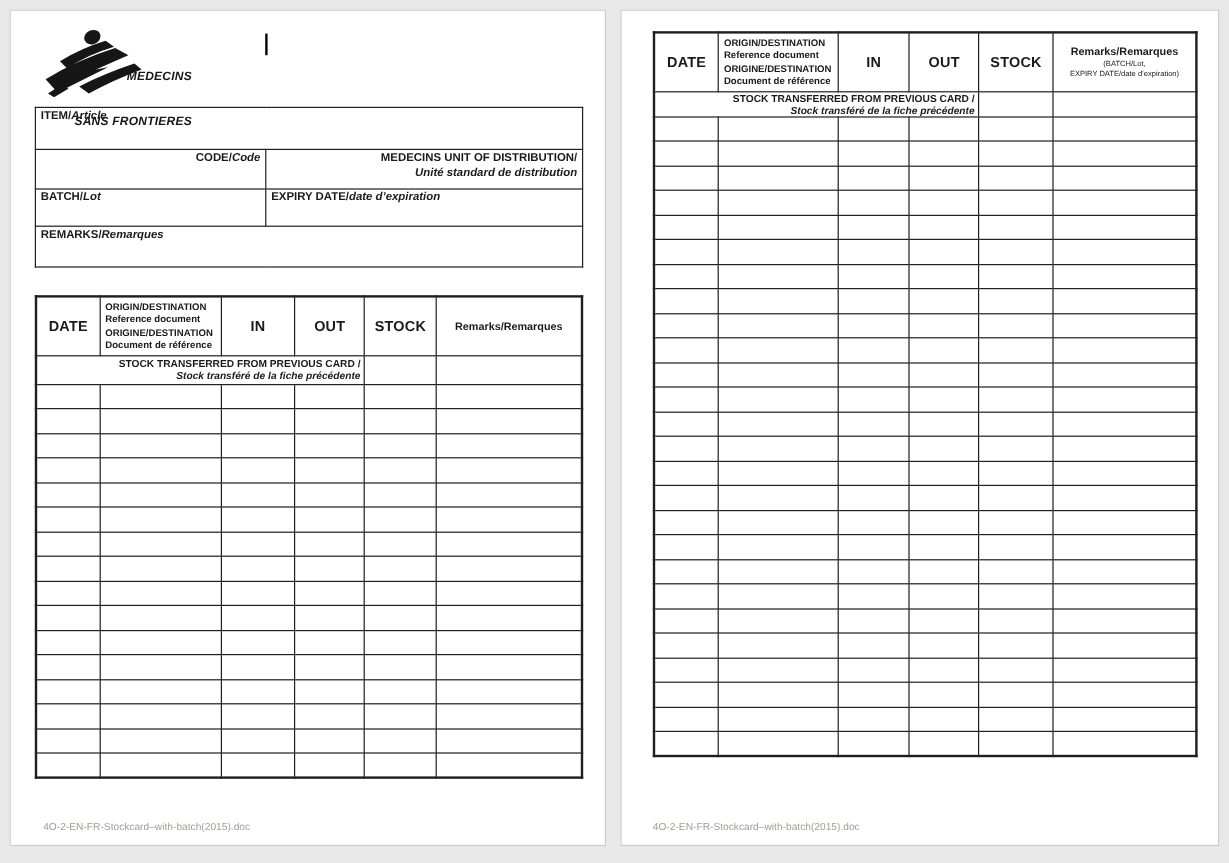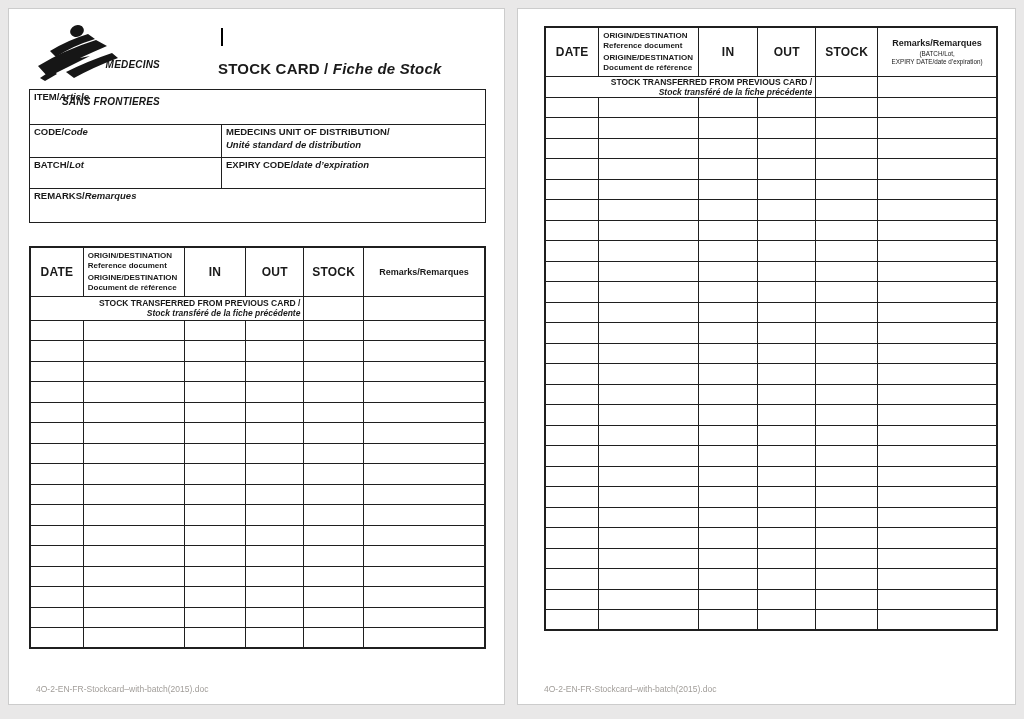--- a/index.html
+++ b/index.html
@@ -33,21 +33,21 @@
                white-space:nowrap; letter-spacing:0.2px; }
   .doc-title .it { font-style:italic; }
 
   
   .info-table { position:absolute; left:20px; top:80px; width:457px;
                 border-collapse:collapse; table-layout:fixed;border-radius:25px; }
   .info-table td { border:1.5px solid var(--line,#1f1f1f); vertical-align:top;
                    padding:1px 4px; font-size:9.5px; font-weight:bold; line-height:1.35; }
   .info-table .it { font-style:italic; }
   .r-item td    { height:35px; }
-  .r-code td    { height:33px; }
+  .r-code td    { height:33px;text-align:right; }
   .r-batch td   { height:31px; }
   .r-remarks td { height:34px; }
 
   
   .stock-table { position:absolute; border-collapse:collapse; table-layout:fixed;
                  border:2px solid var(--line,#1f1f1f); }
   #stock-table-1 { left:20px; top:237px; width:457px; }
   #stock-table-2 { left:26px; top:17px;  width:454px; }
   .stock-table td { border:1.5px solid var(--line,#1f1f1f); overflow:hidden; }
   .stock-table .hdr td { text-align:center; vertical-align:middle; padding:1px 2px; }
@@ -86,41 +86,40 @@
         <path d="M30 49 Q52 38 76 30 L82 35 Q58 44 38 55 Z"></path>
         <path d="M4 55 L16 47 L21 51 L9 58 Z"></path>
       </g>
     </svg>
     <div class="logo-line l1">MEDECINS</div>
     <div class="logo-line l2">SANS FRONTIERES</div>
   </div>
 
   <div class="caret"></div>
 
-  <div class="doc-title"><span>STOCK CARD / </span><span class="it">Fiche de Stock</span></div>
 
   <table class="info-table">
     <colgroup>
         <col style="width:192px">
         <col>
       </colgroup>
     <tbody>
         <tr class="r-item">
       <td colspan="2"><span>ITEM/</span><span class="it">Article</span></td>
     </tr>
     <tr class="r-code">
       <td><span>CODE/</span><span class="it">Code</span></td>
       <td>
             <div>MEDECINS UNIT OF DISTRIBUTION/</div>
             <div class="it">Unité standard de distribution</div>
           </td>
     </tr>
     <tr class="r-batch">
       <td><span>BATCH/</span><span class="it">Lot</span></td>
-      <td><span>EXPIRY CODE/</span><span class="it">date d’expiration</span></td>
+      <td><span>EXPIRY DATE/</span><span class="it">date d’expiration</span></td>
     </tr>
     <tr class="r-remarks">
       <td colspan="2"><span>REMARKS/</span><span class="it">Remarques</span></td>
     </tr>
   </tbody>
     </table>
 
   <table class="stock-table" id="stock-table-1">
     <colgroup>
       <col style="width:11.7%">

